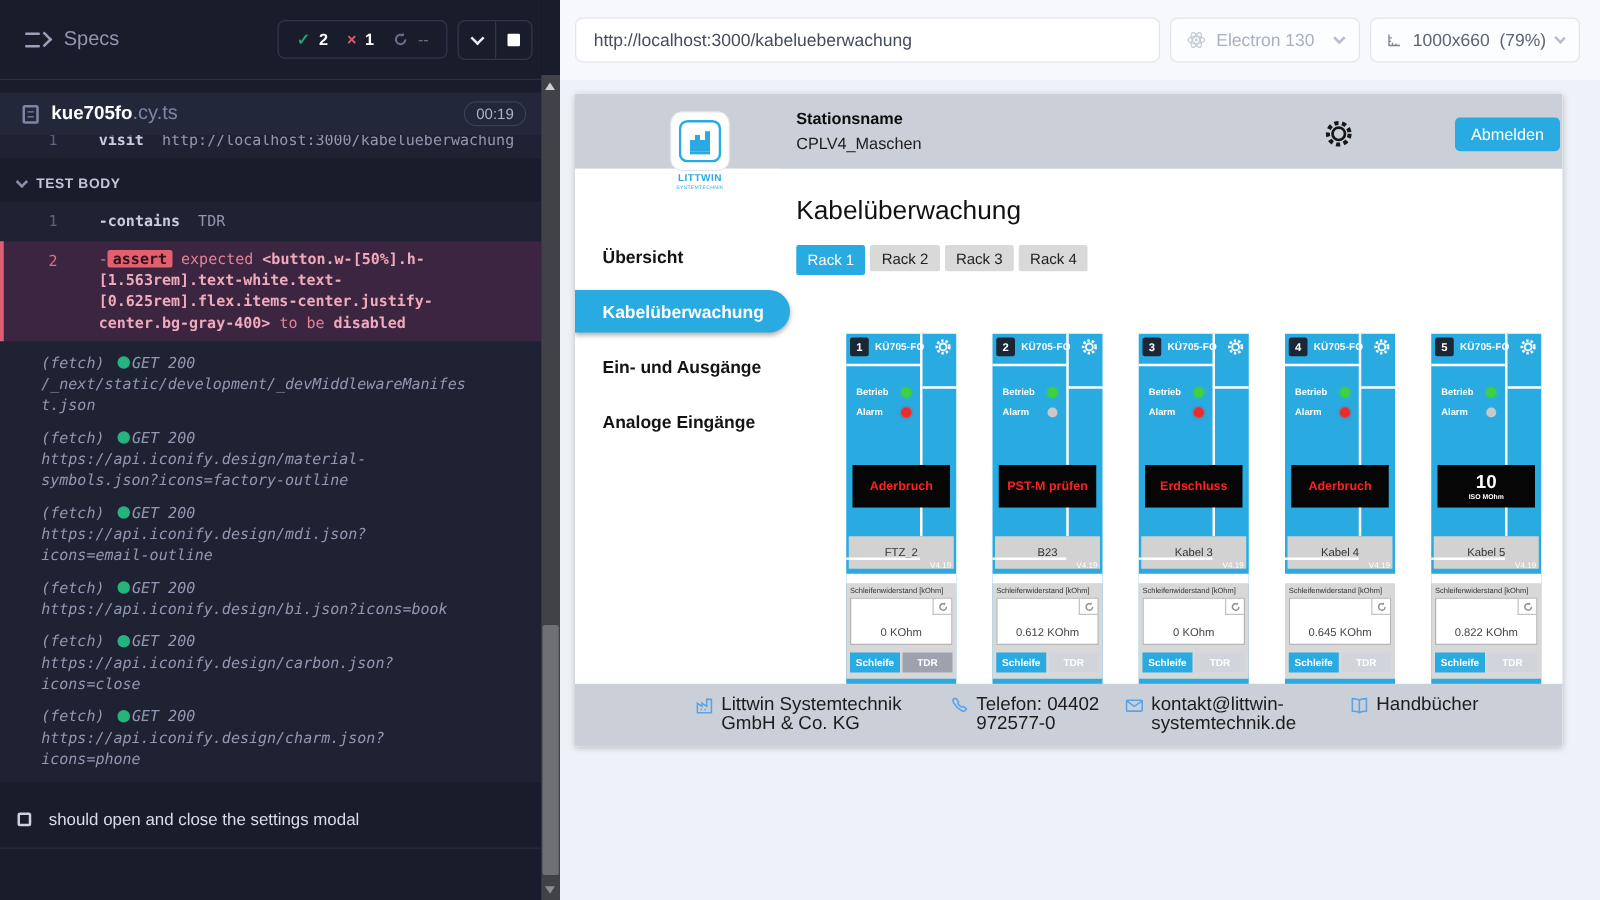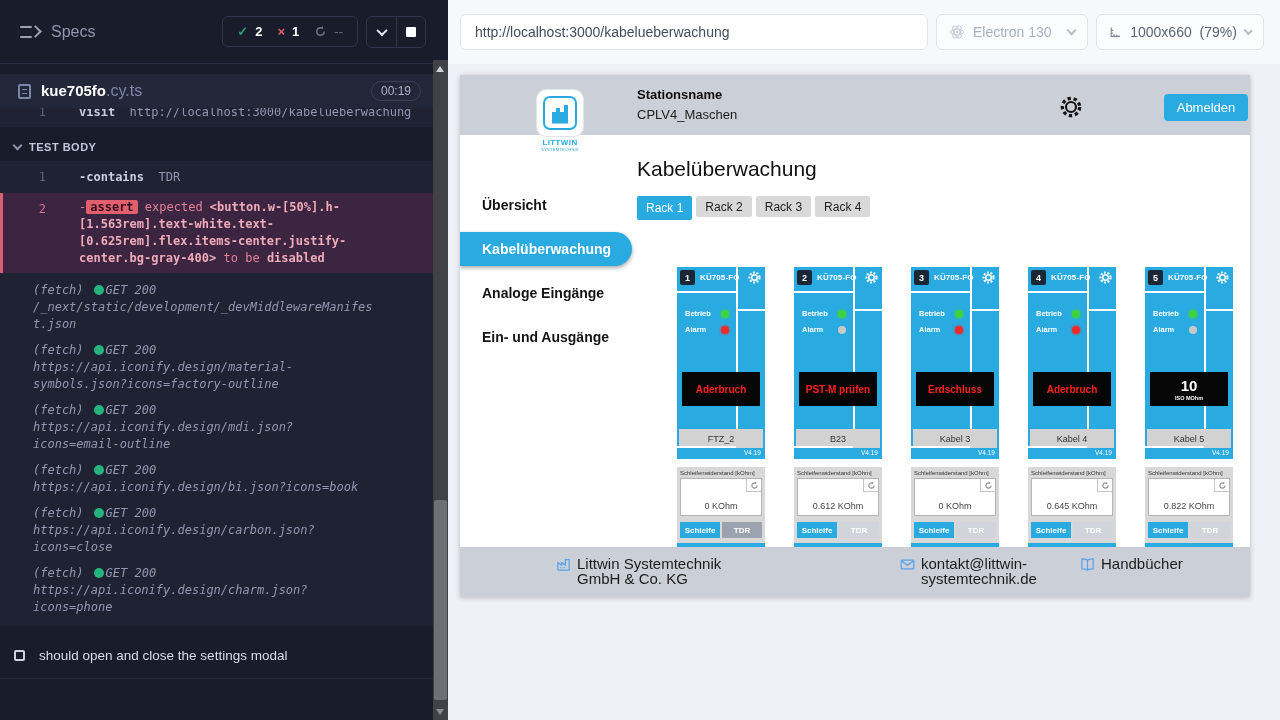--- a/index.html
+++ b/index.html
@@ -119,21 +119,21 @@
   .led-label { font-size:7.5px; font-weight:bold; color:#fff; }
   .led { width:8px; height:8px; border-radius:50%; }
   .led.green { background:#3ed33e; box-shadow:0 0 3px #3ed33e; }
   .led.red { background:#ee2b2b; box-shadow:0 0 3px #ee2b2b; }
   .led.gray { background:#c9c9c9; }
   .disp { position:absolute; left:5px; top:105px; width:78px; height:34px; background:#060606; display:flex; flex-direction:column; align-items:center; justify-content:center; }
   .disp-main { font-size:10px; font-weight:bold; color:#ff2020; white-space:nowrap; }
   .disp.iso .disp-main { color:#fff; font-size:15px; }
   .disp-sub { font-size:5.5px; font-weight:bold; color:#fff; margin-top:1px; }
   .disp-sub:empty { display:none; }
-  .cable { position:absolute; left:2px; top:162px; width:84px; height:19px; background:#d2d2d2; color:#333; font-size:9px; display:flex; align-items:center; justify-content:center; }
+  .cable { position:absolute; left:2px; top:162px; width:84px; height:26px; background:#d2d2d2; color:#333; font-size:9px; display:flex; align-items:center; justify-content:center; }
   .hl-bot { position:absolute; left:0; top:179px; width:59px; height:2px; background:#fff; }
   .version { position:absolute; right:4px; top:182px; font-size:6.5px; color:#fff; }
   .card-gap { position:absolute; left:0; top:192px; width:88px; height:8px; background:#fff; }
   .measure { position:absolute; left:0; top:200px; width:88px; height:76px; background:#d8d8d8; padding:3px; }
   .m-label { font-size:6px; color:#333; white-space:nowrap; }
   .m-box { position:relative; margin-top:2px; width:82px; height:38px; background:#fff; border:1px solid #b5b5b5; }
   .m-refresh { position:absolute; right:0; top:0; width:15px; height:13px; border-left:1px solid #c4c4c4; border-bottom:1px solid #c4c4c4; display:flex; align-items:center; justify-content:center; cursor:pointer; }
   .m-value { position:absolute; left:0; bottom:4px; width:100%; text-align:center; font-size:9px; color:#444; }
   .m-btns { display:flex; gap:2px; margin-top:6px; }
   .m-btns button { flex:1; height:16px; border:none; color:#fff; font-size:8px; font-weight:bold; font-family:"Liberation Sans",sans-serif; cursor:pointer; }
@@ -312,22 +312,22 @@
           </svg>
       </div>
       <div class="logo-txt">
         <div class="logo-name">LITTWIN</div>
         <div class="logo-sub">SYSTEMTECHNIK</div>
       </div>
 
       <div class="app-nav">
         <div class="nav-item">Übersicht</div>
         <div class="nav-item active">Kabelüberwachung</div>
+        <div class="nav-item">Ein- und Ausgänge</div>
         <div class="nav-item">Analoge Eingänge</div>
-        <div class="nav-item">Ein- und Ausgänge</div>
       </div>
 
       <div class="page-title">Kabelüberwachung</div>
 
       <div class="tabs">
         <div class="tab active">Rack 1</div>
         <div class="tab">Rack 2</div>
         <div class="tab">Rack 3</div>
         <div class="tab">Rack 4</div>
       </div>
@@ -553,20 +553,26 @@
       </div>
 
       <div class="app-footer">
         <div class="f-item f1">
           <svg class="f-ic" viewBox="0 0 24 24">
               <path d="M3 21V9l6 4V9l6 4V4h6v17z" fill="none" stroke="#5ba3e8" stroke-width="2"></path>
               <path d="M7 16h2v2H7zM12 16h2v2h-2z" fill="#5ba3e8"></path>
             </svg>
           <span class="f-txt">Littwin Systemtechnik GmbH &amp; Co. KG</span>
         </div>
+        <div class="f-item f2">
+          <svg class="f-ic" viewBox="0 0 24 24">
+              <path d="M5 3c-1 1-2 3 0 6s5 7 9 9 5 1 6 0l1-2-4-3-2 1c-2-1-4-3-5-5l1-2-3-4z" fill="none" stroke="#5ba3e8" stroke-width="2"></path>
+            </svg>
+          <span class="f-txt">Telefon: 04402 972577-0</span>
+        </div>
         <div class="f-item f3">
           <svg class="f-ic" viewBox="0 0 24 24">
               <rect x="2" y="5" width="20" height="14" rx="1" fill="none" stroke="#5ba3e8" stroke-width="2"></rect>
               <path d="M2 6l10 7 10-7" fill="none" stroke="#5ba3e8" stroke-width="2"></path>
             </svg>
           <span class="f-txt">kontakt@littwin-systemtechnik.de</span>
         </div>
         <div class="f-item f4">
           <svg class="f-ic" viewBox="0 0 24 24">
               <path d="M12 5c-2-1.5-5-2-9-2v16c4 0 7 .5 9 2 2-1.5 5-2 9-2V3c-4 0-7 .5-9 2zm0 0v16" fill="none" stroke="#5ba3e8" stroke-width="2"></path>

